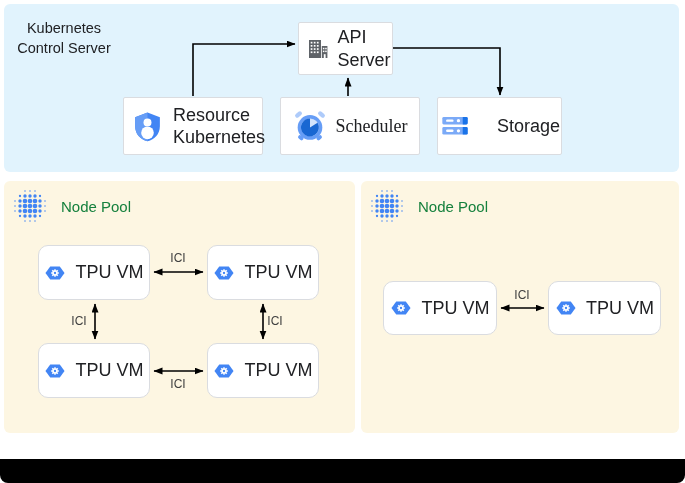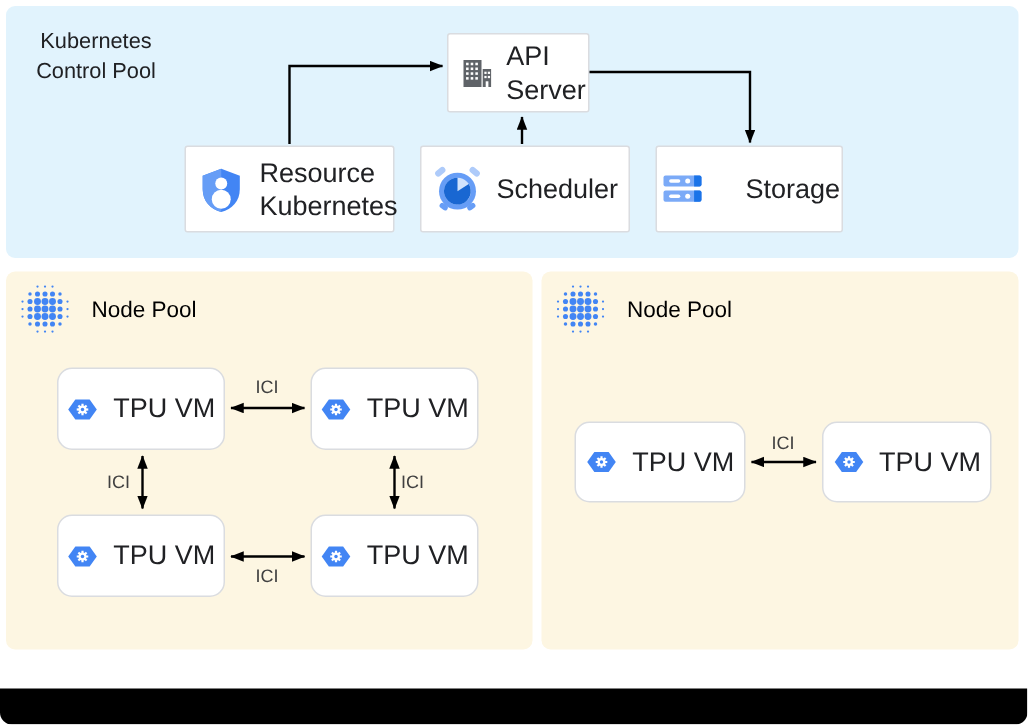--- a/index.html
+++ b/index.html
@@ -20,35 +20,35 @@
   .node-box{
     position:absolute;background:#fff;border:1px solid #dadce0;border-radius:2px;
     display:flex;align-items:center;justify-content:center;gap:9px;
     font-size:18px;color:#202124;box-sizing:border-box;
   }
   .node-box .lbl{line-height:1.25;}
   .box-api{left:294px;top:18px;width:95px;height:53px;gap:8px;}
   .box-api .lbl{width:48px;}
   .box-resource{left:119px;top:93px;width:140px;height:58px;}
   .box-resource .lbl{width:82px;}
-  .box-scheduler{left:276px;top:93px;width:140px;height:58px;}
+  .box-scheduler{left:276px;top:93px;width:140px;height:58px;font-family:Liberation Serif, serif;}
   .box-storage{left:433px;top:93px;width:125px;height:58px;gap:26px;}
 
   .tpu-box{width:112px;height:55px;border-radius:10px;}
   .tpu-tl{left:34px;top:64px;}
   .tpu-tr{left:203px;top:64px;}
   .tpu-bl{left:34px;top:162px;}
   .tpu-br{left:203px;top:162px;}
   .tpu-rl{left:22px;top:100px;width:114px;height:54px;}
   .tpu-rr{left:187px;top:100px;width:113px;height:54px;}
 
   .pool-header{
     position:absolute;left:9px;top:8px;display:flex;align-items:center;gap:14px;
   }
-  .pool-header .pool-label{font-size:15px;color:#000000;}
+  .pool-header .pool-label{font-size:15px;color:#15803d;}
 
   .icon{display:inline-flex;align-items:center;justify-content:center;flex:none;}
 
   .overlay{position:absolute;left:0;top:0;pointer-events:none;}
 
   .ici{
     position:absolute;transform:translate(-50%,-50%);
     font-size:12px;color:#404040;
   }
 
@@ -56,21 +56,21 @@
     position:absolute;left:0;top:459px;width:685px;height:24px;background:#000;
     border-radius:0 0 8px 8px;
   }
 </style>
 </head>
 <body>
 
 <div class="canvas">
 
   <section class="panel panel-blue">
-    <div class="cp-title">Kubernetes Control Pool</div>
+    <div class="cp-title">Kubernetes Control Server</div>
 
     <div class="node-box box-api">
       <span class="icon">
         <svg width="24" height="24" viewBox="0 0 24 24">
           <g fill="#5f6368">
             <rect x="3" y="3" width="12" height="18"></rect>
             <rect x="15.8" y="9" width="5.6" height="12"></rect>
           </g>
           <g fill="#ffffff">
             <rect x="4.7" y="4.8" width="1.7" height="1.7"></rect>

